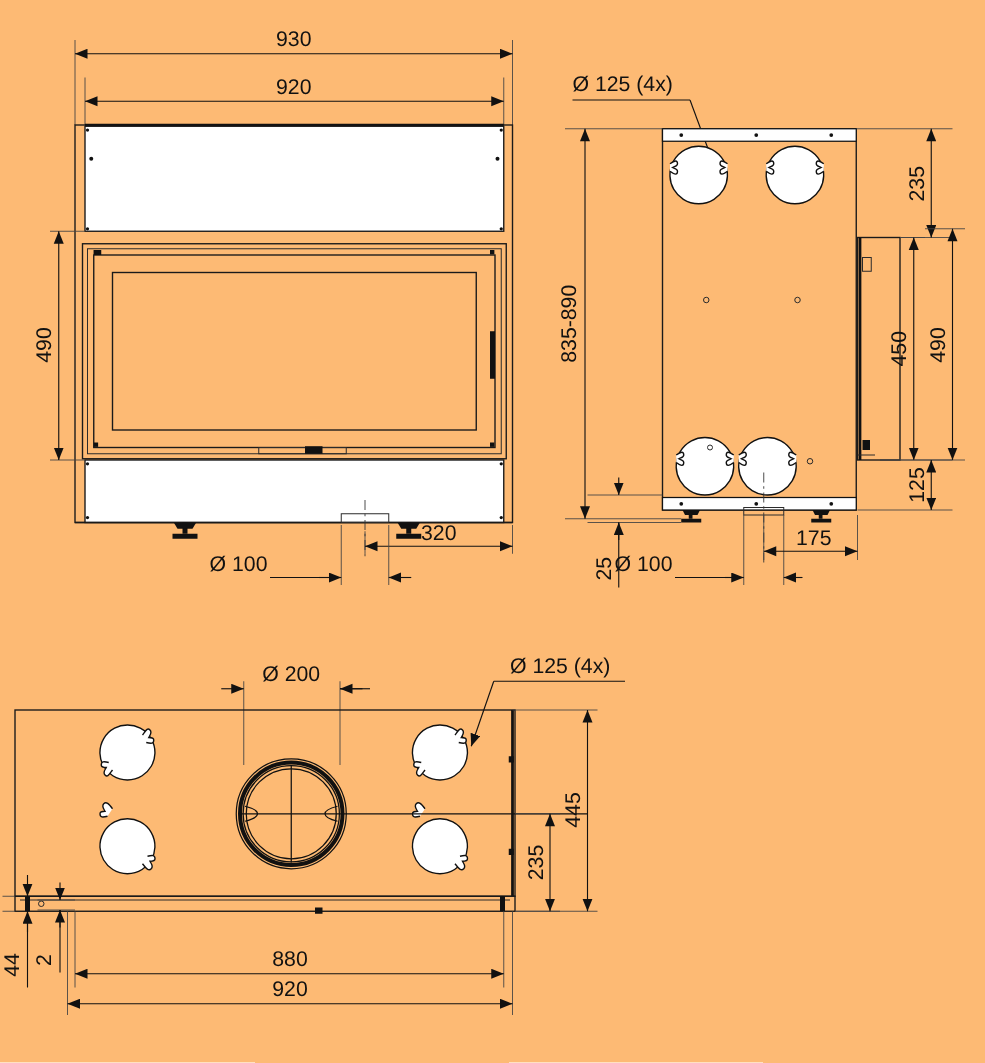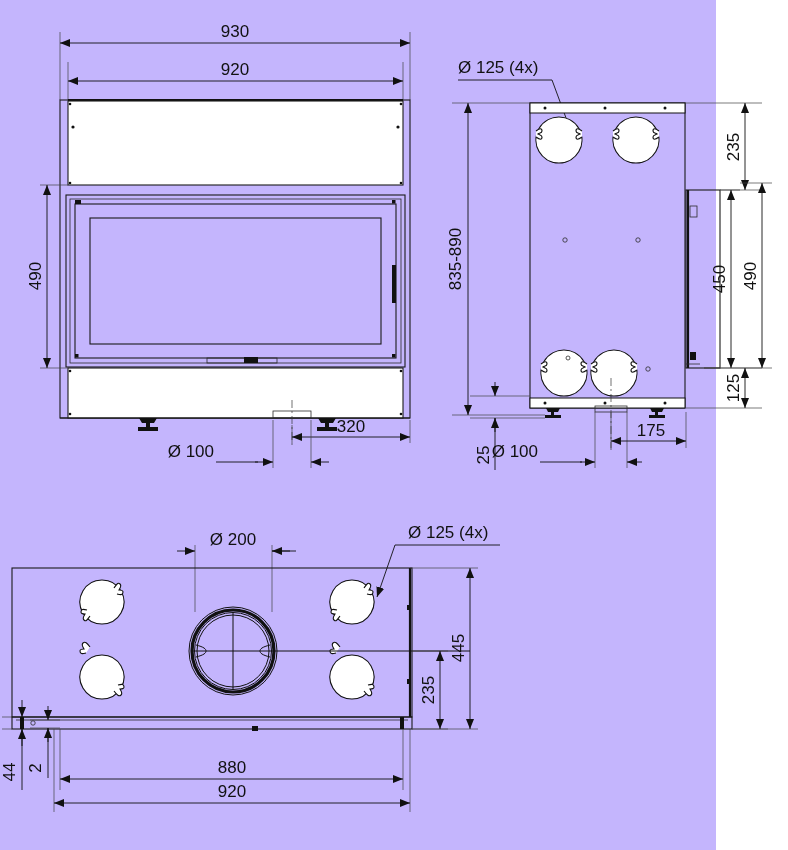--- a/index.html
+++ b/index.html
@@ -3,21 +3,21 @@
 <meta charset="utf-8">
 <title>Technical Drawing</title>
 <style>
   html,body{margin:0;padding:0;background:#ffffff;}
   body{
     width:788px;height:850px;
     font-family:"Liberation Sans", sans-serif;
     color:#000;
     overflow:hidden;
   }
-  #sheet{position:relative;width:716px;height:850px;background:#c4b5fd;}
+  #sheet{position:relative;width:788px;height:850px;background:#fdba74;}
   #sheet svg{display:block;}
   text{font-family:"Liberation Sans", sans-serif;fill:#111;}
   .dim-text{font-size:17px;}
   .lead-text{font-size:17px;}
   .outline{fill:none;stroke:#1a1a1a;stroke-width:1.1;}
   .outline-thick{fill:none;stroke:#111;stroke-width:2.2;}
   .thin{fill:none;stroke:#2b2b2b;stroke-width:0.8;}
   .dimline{fill:none;stroke:#111;stroke-width:0.9;}
   .extline{fill:none;stroke:#444;stroke-width:0.7;}
   .center{fill:none;stroke:#333;stroke-width:0.7;stroke-dasharray:8 3 2 3;}

